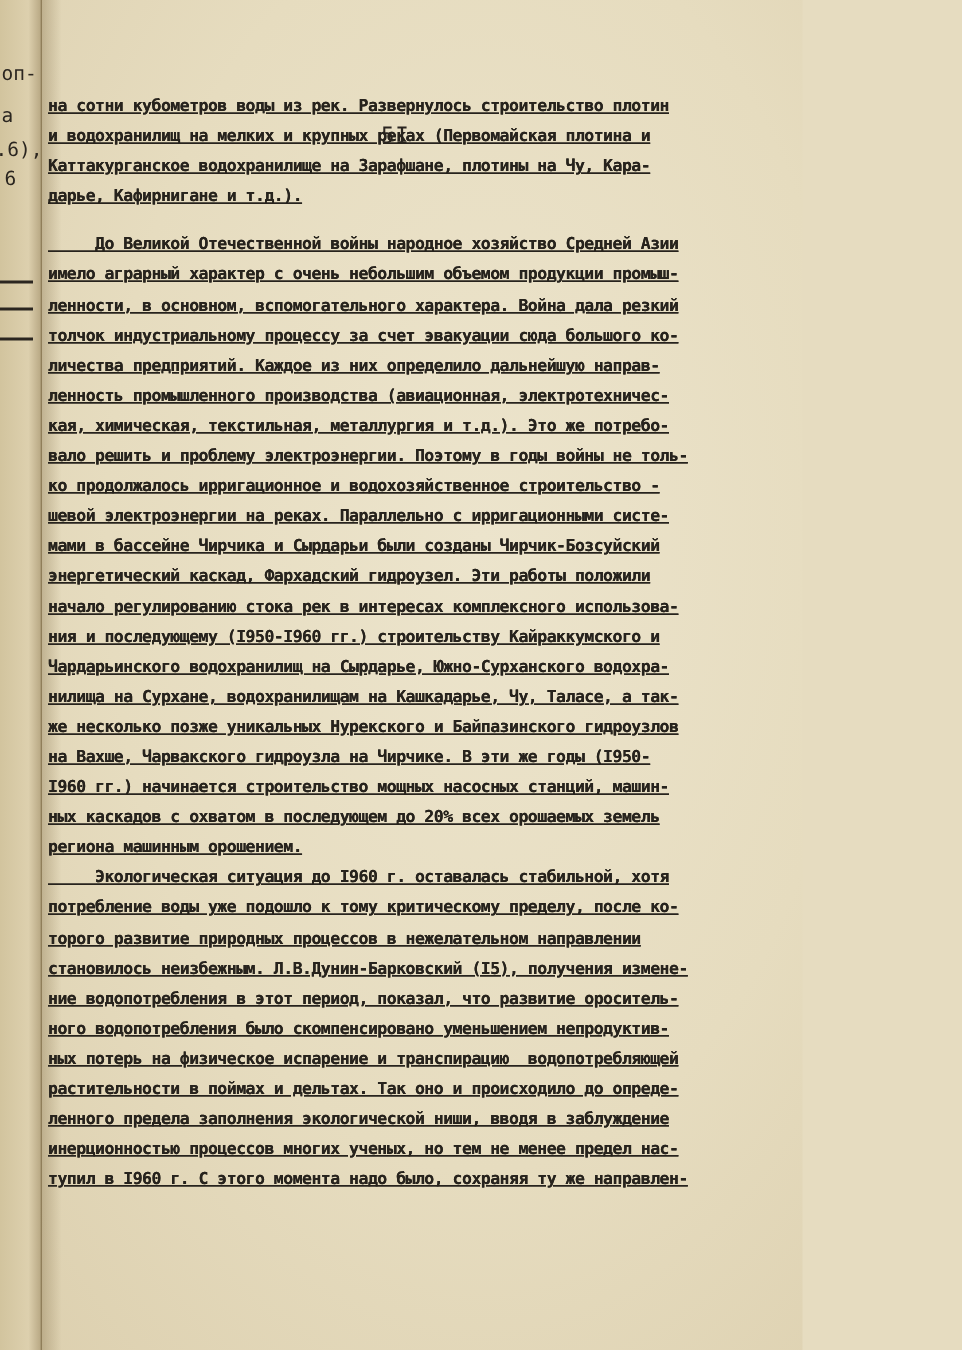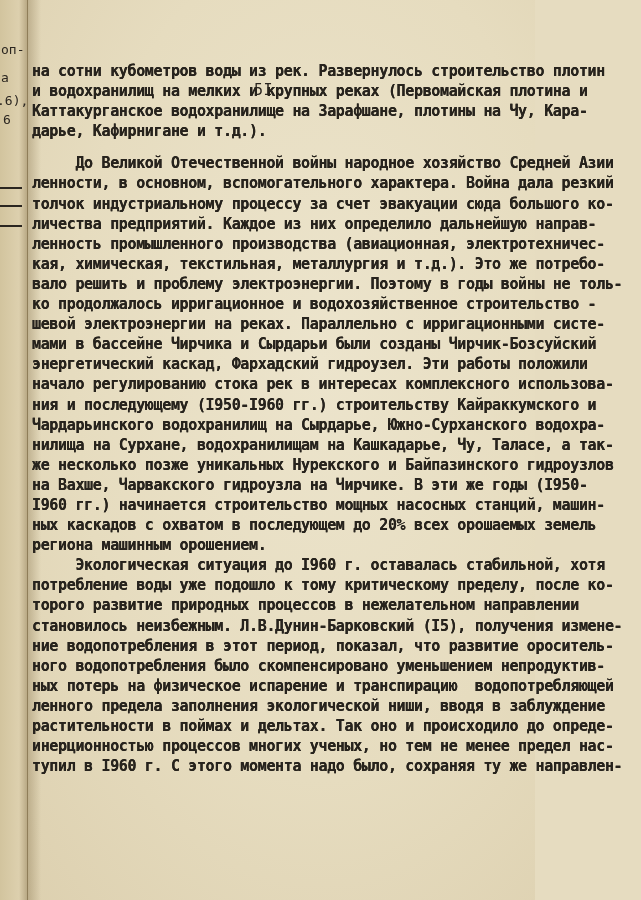--- a/index.html
+++ b/index.html
@@ -32,22 +32,22 @@
     .page-number {
       position: absolute; left: 254px; top: 34px;
       font-size: 15px; color: #2a2520; letter-spacing: 0.5px; margin-top: 47px;
     }
     .body-text {
       position: absolute; left: 32px; top: 61px; width: 600px;
       color: #27231d;
     }
     .line {
       height: 20.1px; line-height: 20.1px;
-      font-size: 15px; white-space: pre; letter-spacing: -0.35px;
-      font-weight: bold; text-shadow: 0 0 0.3px #27231d;
+      font-size: 11px; white-space: pre; letter-spacing: -0.35px;
+      font-weight: bold; text-shadow: 0 0 0.3px #27231d; text-decoration: underline;
     }
     .gap { height: 12px; }
   </style>
 </head>
 <body>
 
 <div class="page">
   <div class="prev-page">
     <span class="frag" style="top:43px">оп-</span>
     <span class="frag" style="top:71px">а</span>
@@ -64,20 +64,21 @@
   <div class="body-text">
     <div>
       <div class="line">на сотни кубометров воды из рек. Развернулось строительство плотин</div>
       <div class="line">и водохранилищ на мелких и крупных реках (Первомайская плотина и</div>
       <div class="line">Каттакурганское водохранилище на Зарафшане, плотины на Чу, Кара-</div>
       <div class="line">дарье, Кафирнигане и т.д.).</div>
     </div>
     <div class="gap"></div>
     <div>
       <div class="line">     До Великой Отечественной войны народное хозяйство Средней Азии</div>
+      <div class="line">имело аграрный характер с очень небольшим объемом продукции промыш-</div>
       <div class="line">ленности, в основном, вспомогательного характера. Война дала резкий</div>
       <div class="line">толчок индустриальному процессу за счет эвакуации сюда большого ко-</div>
       <div class="line">личества предприятий. Каждое из них определило дальнейшую направ-</div>
       <div class="line">ленность промышленного производства (авиационная, электротехничес-</div>
       <div class="line">кая, химическая, текстильная, металлургия и т.д.). Это же потребо-</div>
       <div class="line">вало решить и проблему электроэнергии. Поэтому в годы войны не толь-</div>
       <div class="line">ко продолжалось ирригационное и водохозяйственное строительство -</div>
       <div class="line">шевой электроэнергии на реках. Параллельно с ирригационными систе-</div>
       <div class="line">мами в бассейне Чирчика и Сырдарьи были созданы Чирчик-Бозсуйский</div>
       <div class="line">энергетический каскад, Фархадский гидроузел. Эти работы положили</div>
@@ -92,19 +93,19 @@
       <div class="line">региона машинным орошением.</div>
     </div>
     <div>
       <div class="line">     Экологическая ситуация до I960 г. оставалась стабильной, хотя</div>
       <div class="line">потребление воды уже подошло к тому критическому пределу, после ко-</div>
       <div class="line">торого развитие природных процессов в нежелательном направлении</div>
       <div class="line">становилось неизбежным. Л.В.Дунин-Барковский (I5), получения измене-</div>
       <div class="line">ние водопотребления в этот период, показал, что развитие ороситель-</div>
       <div class="line">ного водопотребления было скомпенсировано уменьшением непродуктив-</div>
       <div class="line">ных потерь на физическое испарение и транспирацию  водопотребляющей</div>
+      <div class="line">растительности в поймах и дельтах. Так оно и происходило до опреде-</div>
       <div class="line">ленного предела заполнения экологической ниши, вводя в заблуждение</div>
-      <div class="line">растительности в поймах и дельтах. Так оно и происходило до опреде-</div>
       <div class="line">инерционностью процессов многих ученых, но тем не менее предел нас-</div>
       <div class="line">тупил в I960 г. С этого момента надо было, сохраняя ту же направлен-</div>
     </div>
   </div>
 </div>
 
 </body></html>

